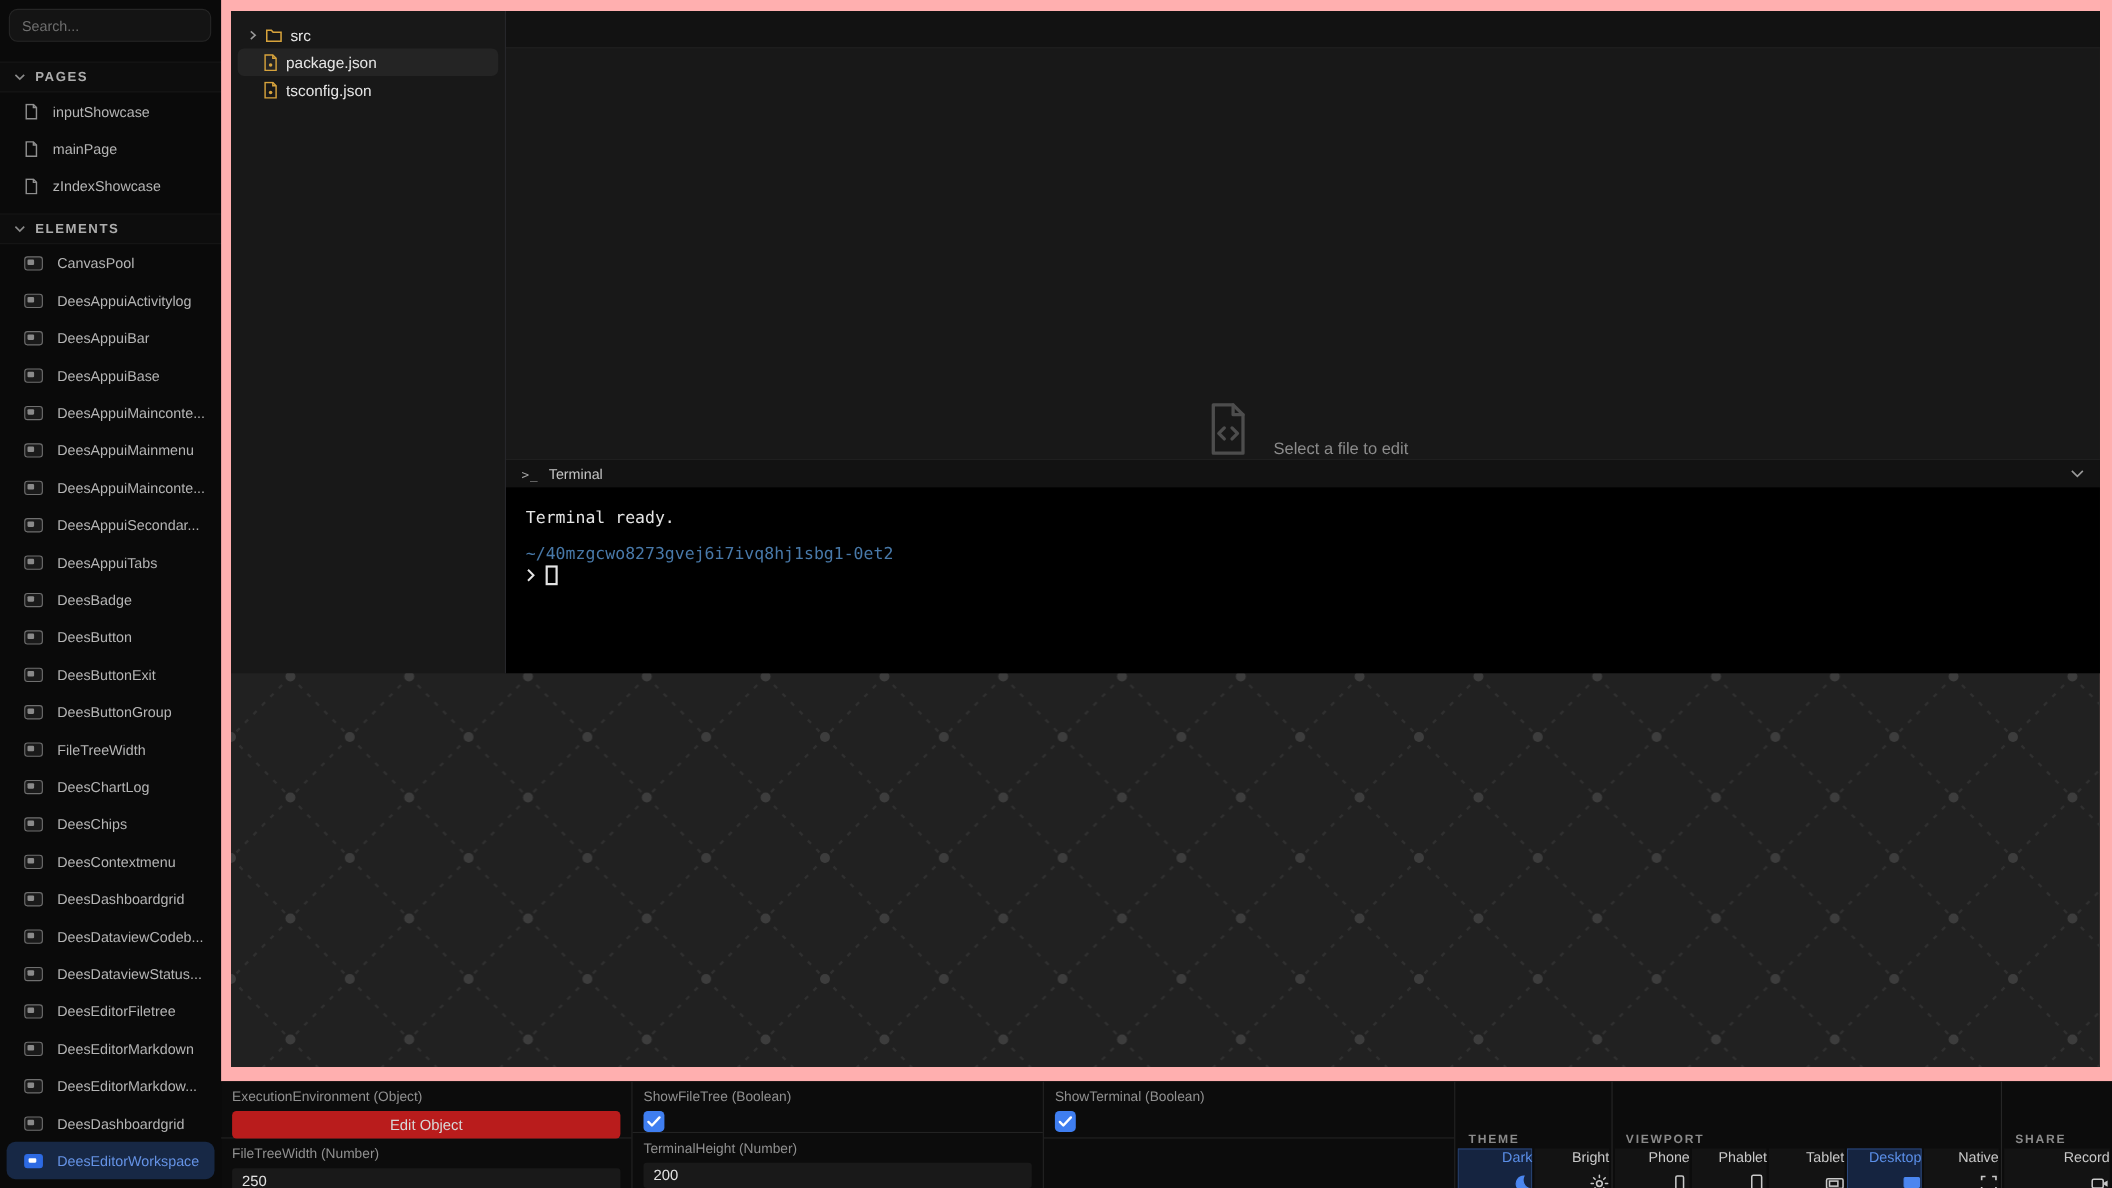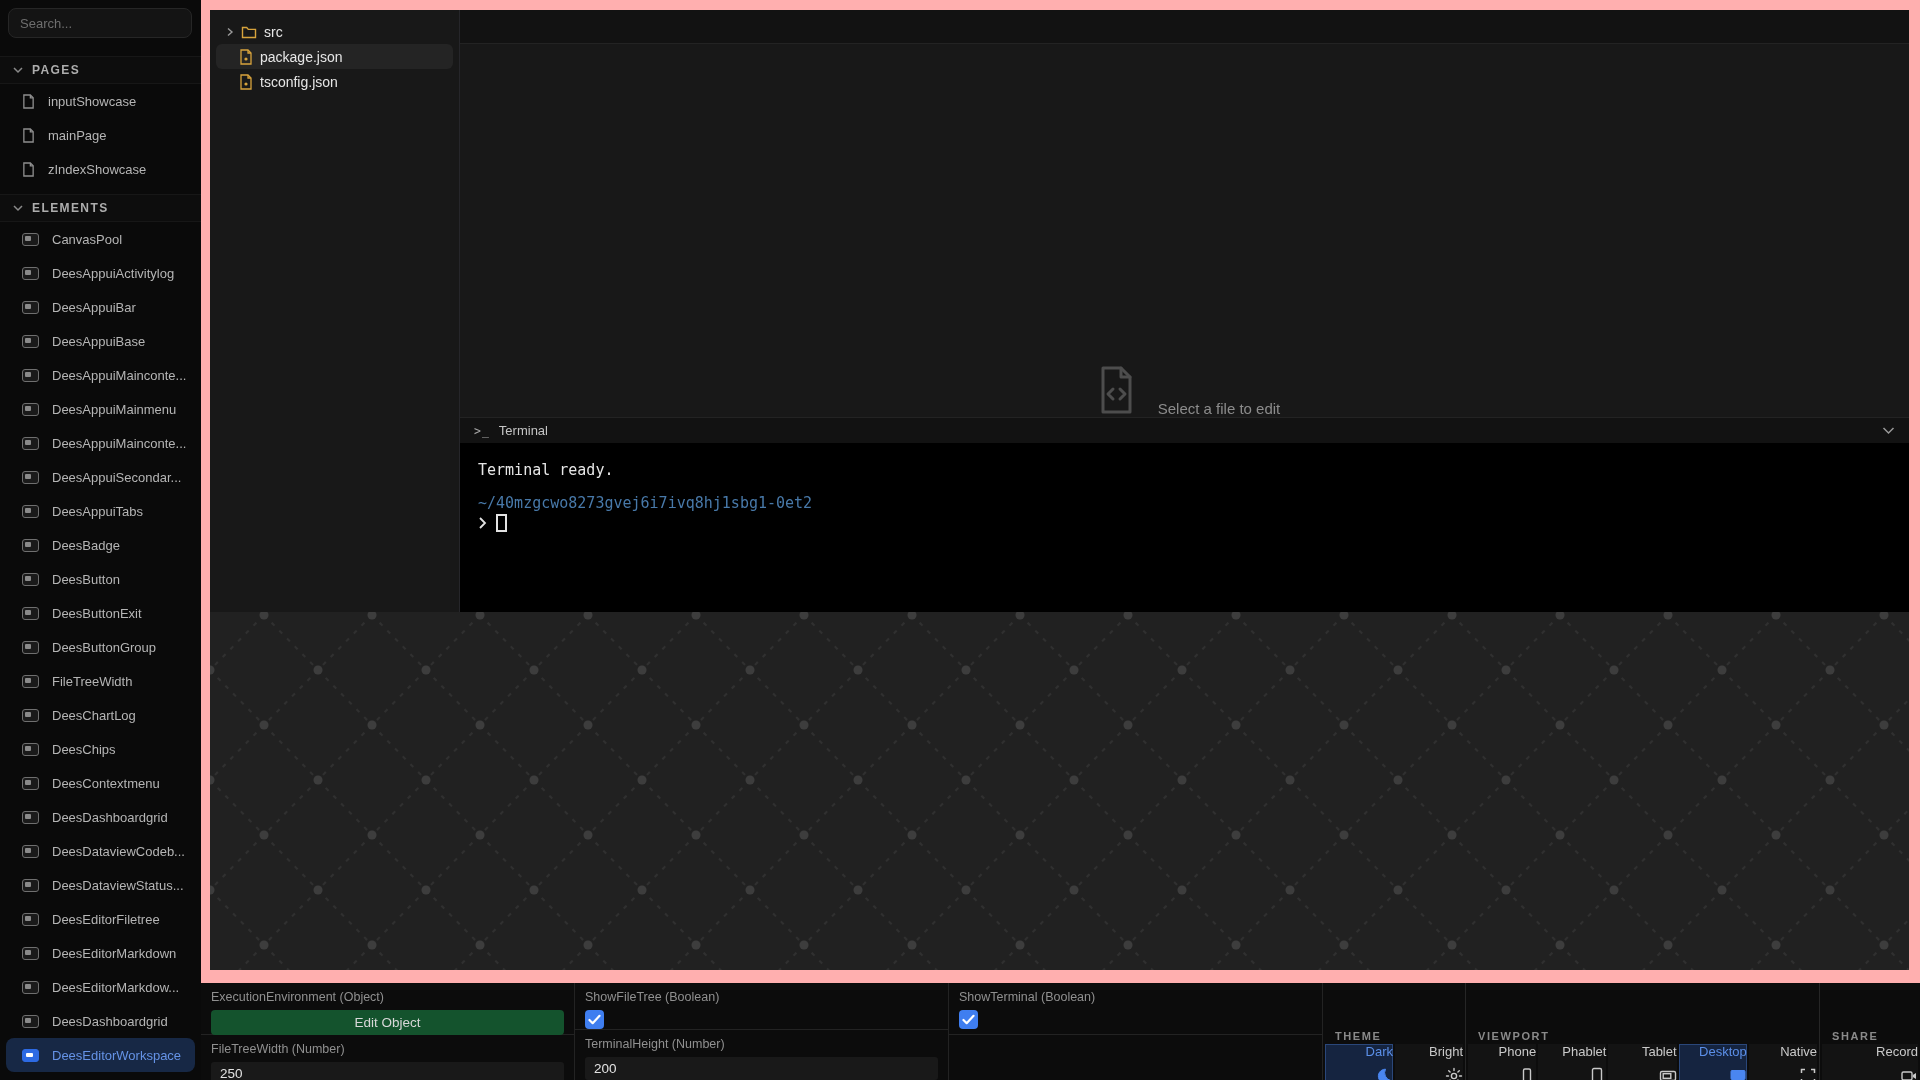--- a/index.html
+++ b/index.html
@@ -54,21 +54,21 @@
   .t-prompt { display:flex; align-items:center; gap:9px; margin-top:1px; }
   .cursor { display:inline-block; width:11px; height:18px; border:2px solid #e3e3e3; }
 
   
   #props { position:absolute; left:201px; top:983px; width:1719px; height:97px; background:#0c0c0c; display:flex; }
   .pcol { width:374px; border-right:1px solid #232323; display:flex; flex-direction:column; }
   .pcell { padding:7px 10px 0 10px; }
   .pcell.r1 { height:52px; border-bottom:1px solid #232323; }
   .pcell.r2 { flex:1; }
   .plabel { font-size:12.5px; color:#909090; margin-bottom:6px; white-space:nowrap; }
-  .pbtn { display:block; width:100%; height:25px; background:#14532d; border:none; border-radius:4px;
+  .pbtn { display:block; width:100%; height:25px; background:#b91c1c; border:none; border-radius:4px;
           color:#d8d8d8; font-size:13.5px; cursor:pointer; font-family:"Liberation Sans", sans-serif; }
   .pnum { width:100%; height:23px; background:#191919; border:none; border-radius:3px; color:#e2e2e2;
           font-size:13.5px; padding:0 9px; outline:none; }
   .pcheck { width:19px; height:19px; border-radius:4px; background:#3f7ef0; display:flex; align-items:center;
             justify-content:center; cursor:pointer; }
 
   
   #toolbar { flex:1; display:flex; }
   .tb-group { display:flex; flex-direction:column; }
   .tb-group + .tb-group { border-left:1px solid #262626; }

